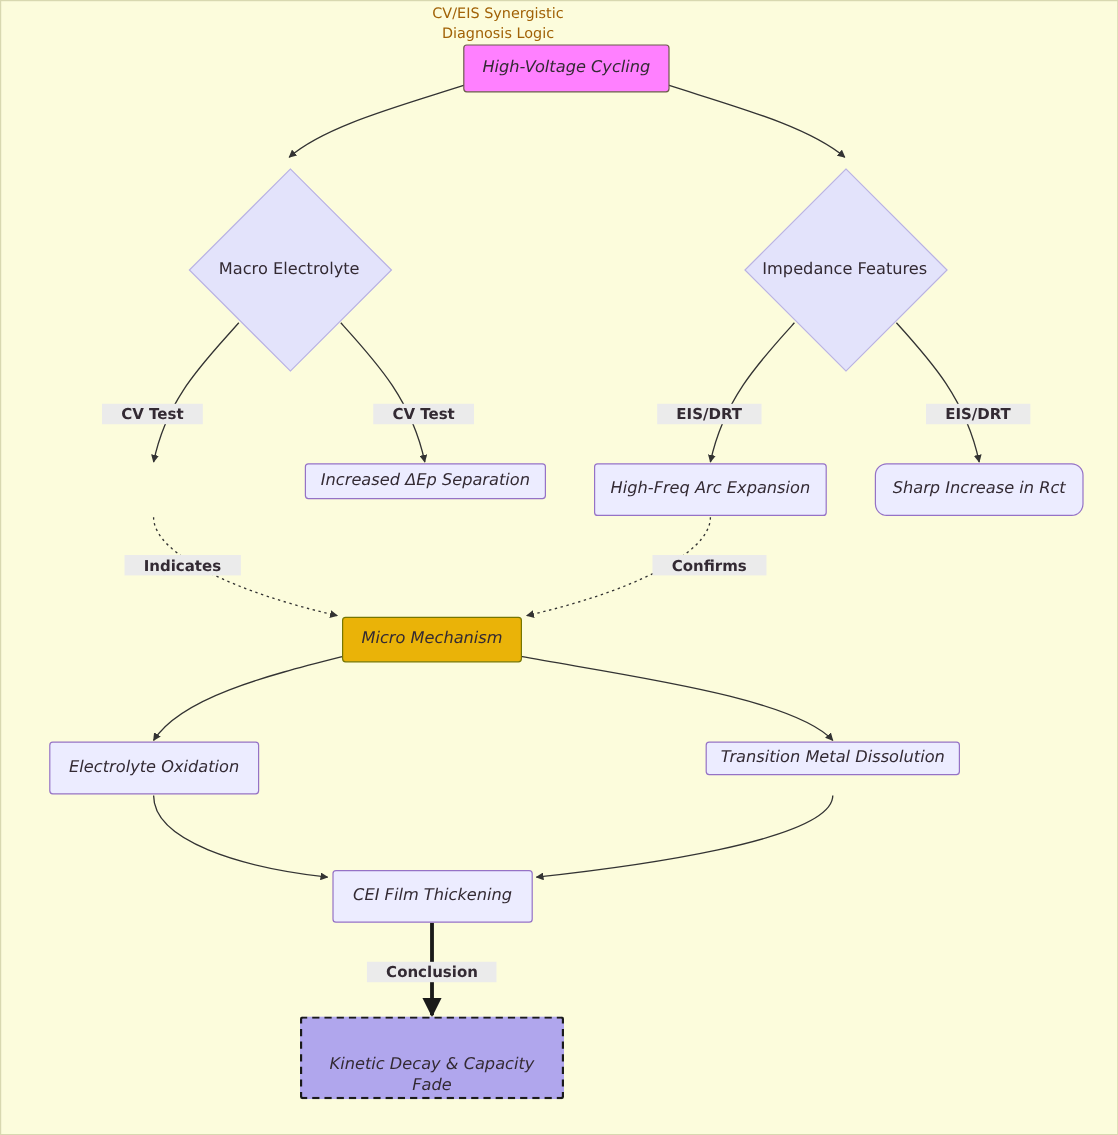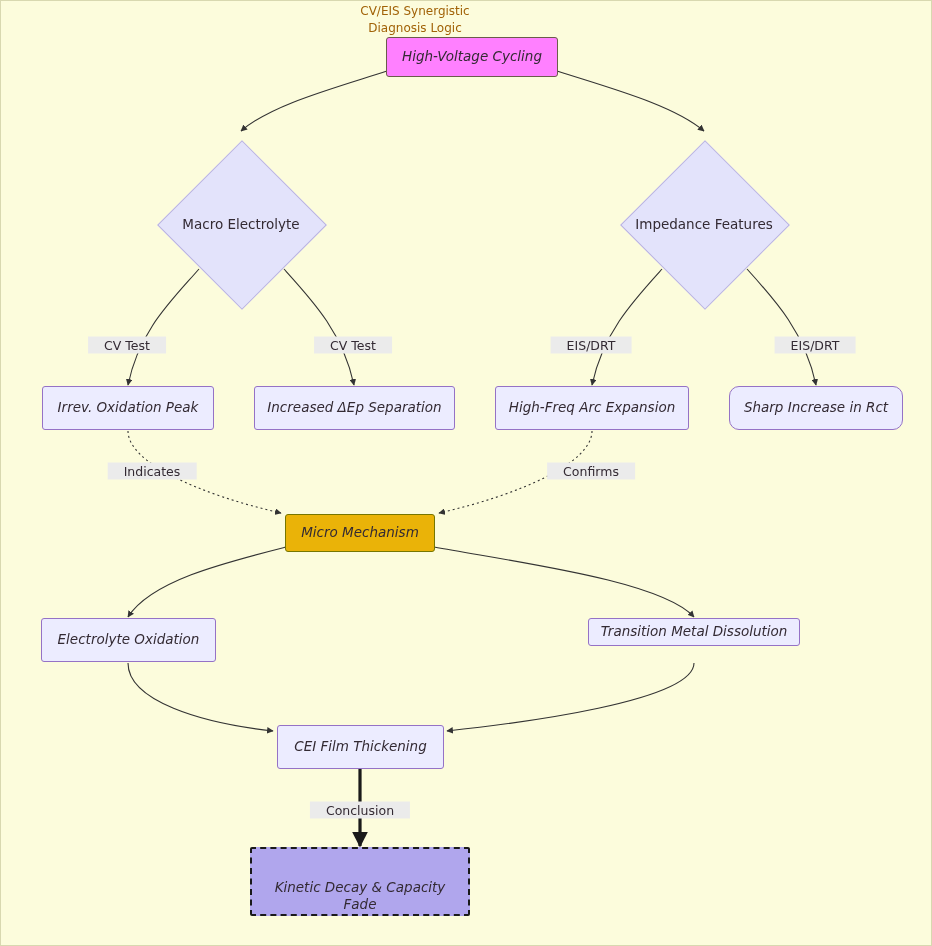--- a/index.html
+++ b/index.html
@@ -91,20 +91,21 @@
   .edge-label {
     position: absolute;
     background: #ebebeb;
     color: #332a33;
     font-size: 12.5px;
     line-height: 1.2;
     padding: 1px 16px;
     white-space: nowrap;
     z-index: 4;
     transform: translate(-50%, -50%);
+    font-weight: bold;
   }
   #diagram-title {
     position: absolute;
     left: 0;
     top: 2px;
     width: 828px;
     text-align: center;
     font-size: 12px;
     line-height: 1.45;
     color: #a16207;
@@ -164,25 +165,22 @@
   <div class="diamond-wrap" style="left:157px; top:140px; width:166px; height:166px;">
     <div class="diamond-shape"></div>
     <div class="diamond-label">Macro Electrolyte</div>
   </div>
 
   <div class="diamond-wrap" style="left:620px; top:140px; width:166px; height:166px;">
     <div class="diamond-shape"></div>
     <div class="diamond-label">Impedance Features</div>
   </div>
 
-  <div class="node node-rect n-process" style="left:41px; top:385px; width:172px; height:44px;">
-    <span>Irrev. Oxidation Peak</span>
-  </div>
-
-  <div class="node node-rect n-process" style="left:253px; top:385px; width:201px; height:44px;justify-content:center;">
+
+  <div class="node node-rect n-process" style="left:253px; top:385px; width:201px; height:30px;justify-content:center;">
     <span>Increased ΔEp Separation</span>
   </div>
 
   <div class="node node-rect n-process" style="left:494px; top:385px; width:194px; height:44px;">
     <span>High-Freq Arc Expansion</span>
   </div>
 
   <div class="node node-rect n-process" style="left:728px; top:385px; width:174px; height:44px;border-radius:10px;">
     <span>Sharp Increase in Rct</span>
   </div>

